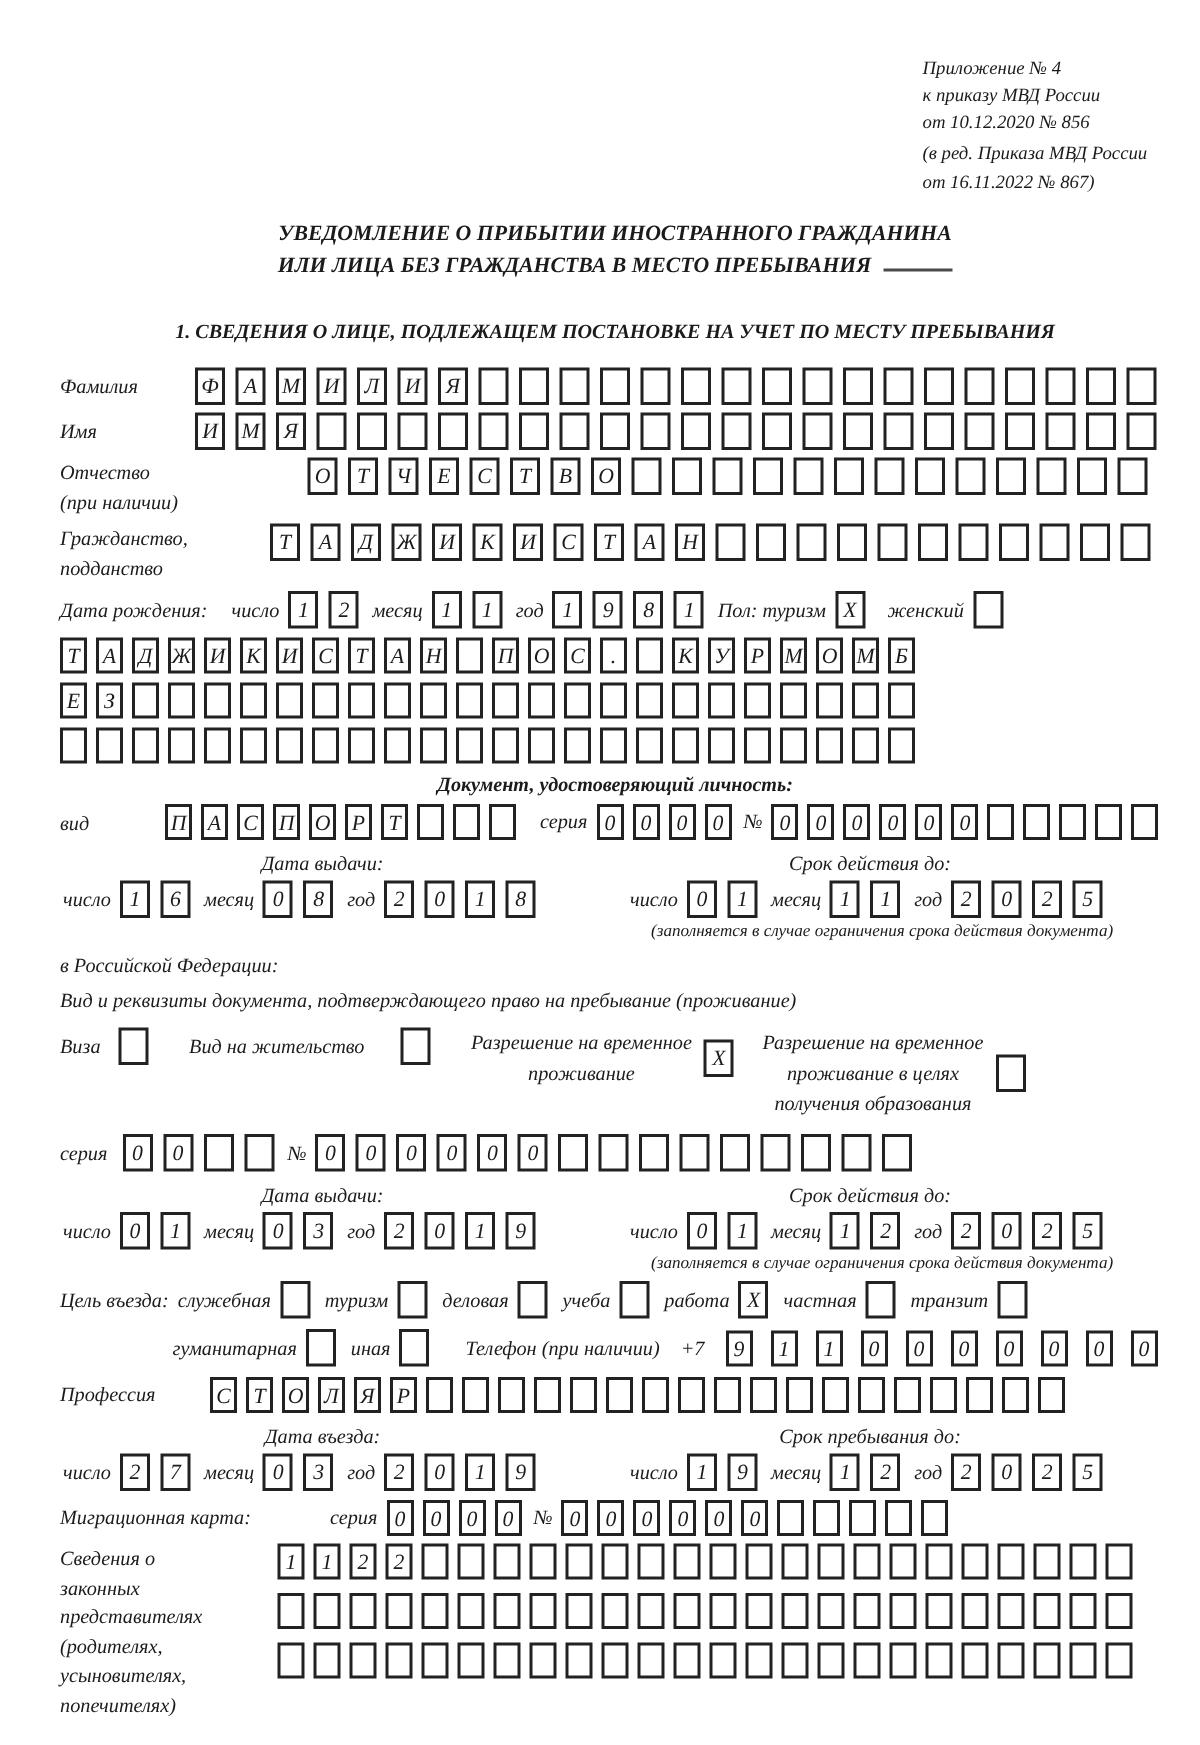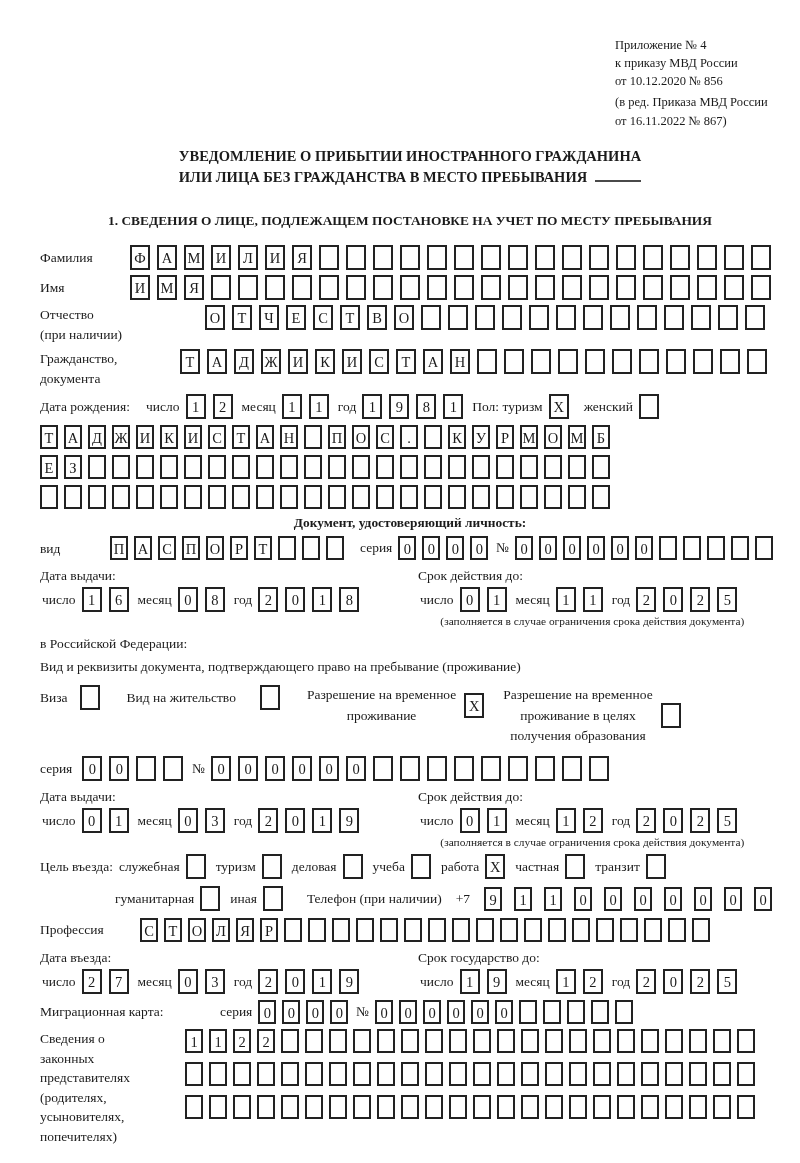--- a/index.html
+++ b/index.html
@@ -1,20 +1,20 @@
 <!DOCTYPE html>
 <html><head>
 <meta charset="utf-8">
 <style>
   * { box-sizing: border-box; margin: 0; padding: 0; }
   html,body { background:#fff; }
   .page {
     width: 800px; height: 1163px; background: #fff; color: #1b1b1b;
     font-family: "Liberation Serif", "DejaVu Serif", serif;
-    padding: 36px 20px 12px 40px; overflow: hidden; position: relative;
+    padding: 36px 20px 12px 40px; overflow: hidden; position: relative; font-style: italic;
   }
   
   .hdr { margin-left: 575px; font-size: 12.5px; line-height: 1.45; }
   .hdr .sub { margin-top: 3px; }
   .forma { text-align: right; margin-right: 35px; margin-top: 16px; font-weight: bold; font-size: 14px; }
   
   .title { margin-top: 16px; text-align: center; font-weight: bold; font-size: 14.5px; line-height: 1.5; }
   .t-underline { display: inline-block; width: 46px; border-bottom: 2.5px solid #4a4a4a; height: 12px; margin-left: 8px; }
   .sec-head { margin-top: 24px; text-align: center; font-weight: bold; font-size: 13.4px; }
   
@@ -29,21 +29,21 @@
   .box {
     display: inline-block; width: 20px; height: 25px; border: 2px solid #222;
     margin-right: 7px; text-align: center; font-size: 14.5px; line-height: 22px;
     background: #fff; flex: 0 0 auto;
   }
   .tight .box, .boxes.tight .box { width: 18px; height: 24px; margin-right: 6px; }
   .mini-lbl { margin: 0 6px 0 2px; }
   
   .dates { display: flex; margin-top: 8px; margin-bottom: 6px; }
   .dg { }
-  .dg-head { text-align: left; margin-bottom: 3px; }
+  .dg-head { text-align: center; margin-bottom: 3px; }
   .dg-line { display: flex; align-items: center; }
   .dg-note { font-size: 11.4px; margin-top: 3px; text-align: right; }
   .dg-left { width: 350px; }
   .dg-right { margin-left: 28px; }
   .doc-head { text-align: center; font-weight: bold; font-size: 13.4px; margin: 6px 0 5px 0; }
   
   .res-line { line-height: 1.7; }
   .opts { display: flex; align-items: flex-start; margin-top: 6px; margin-bottom: 8px; }
   .opt { display: flex; align-items: center; }
   .opt .box { margin-left: 8px; }
@@ -162,21 +162,21 @@
           <span class="box"></span>
           <span class="box"></span>
           <span class="box"></span>
           <span class="box"></span>
         </span>
     </div>
 
     <div class="frow top">
       <span class="lbl w140">
         <div>Гражданство,</div>
-        <div>документа</div>
+        <div>подданство</div>
       </span>
       <span class="boxes">
           <span class="box">Т</span>
           <span class="box">А</span>
           <span class="box">Д</span>
           <span class="box">Ж</span>
           <span class="box">И</span>
           <span class="box">К</span>
           <span class="box">И</span>
           <span class="box">С</span>
@@ -611,21 +611,21 @@
           <span class="mini-lbl">год</span>
           <span class="boxes">
               <span class="box">2</span>
               <span class="box">0</span>
               <span class="box">1</span>
               <span class="box">9</span>
             </span>
         </div>
       </div>
       <div class="dg dg-right">
-        <div class="dg-head">Срок государство до:</div>
+        <div class="dg-head">Срок пребывания до:</div>
         <div class="dg-line">
           <span class="mini-lbl">число</span>
           <span class="boxes">
               <span class="box">1</span>
               <span class="box">9</span>
             </span>
           <span class="mini-lbl">месяц</span>
           <span class="boxes">
               <span class="box">1</span>
               <span class="box">2</span>

